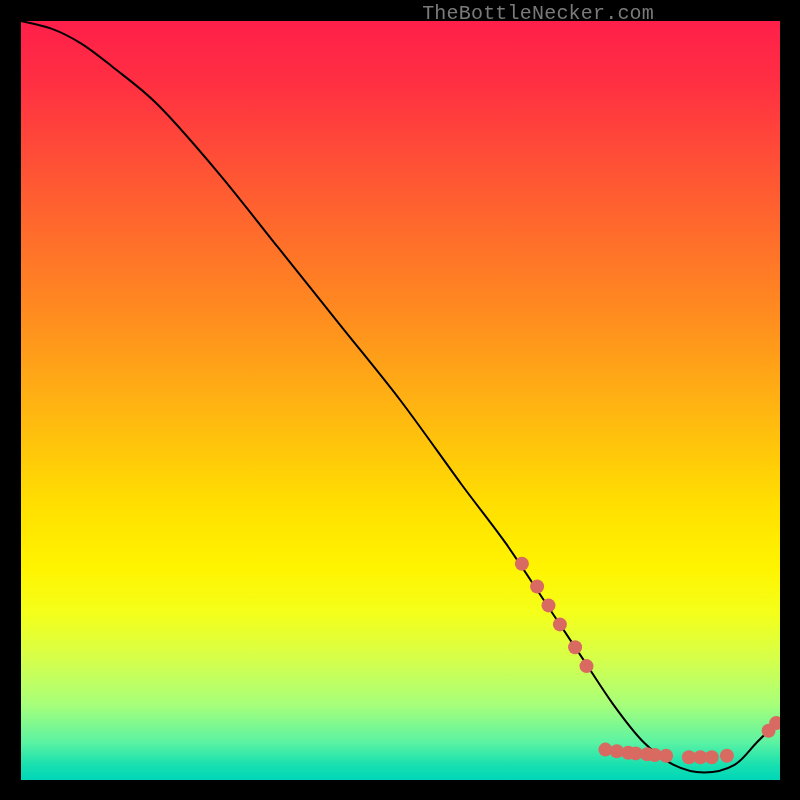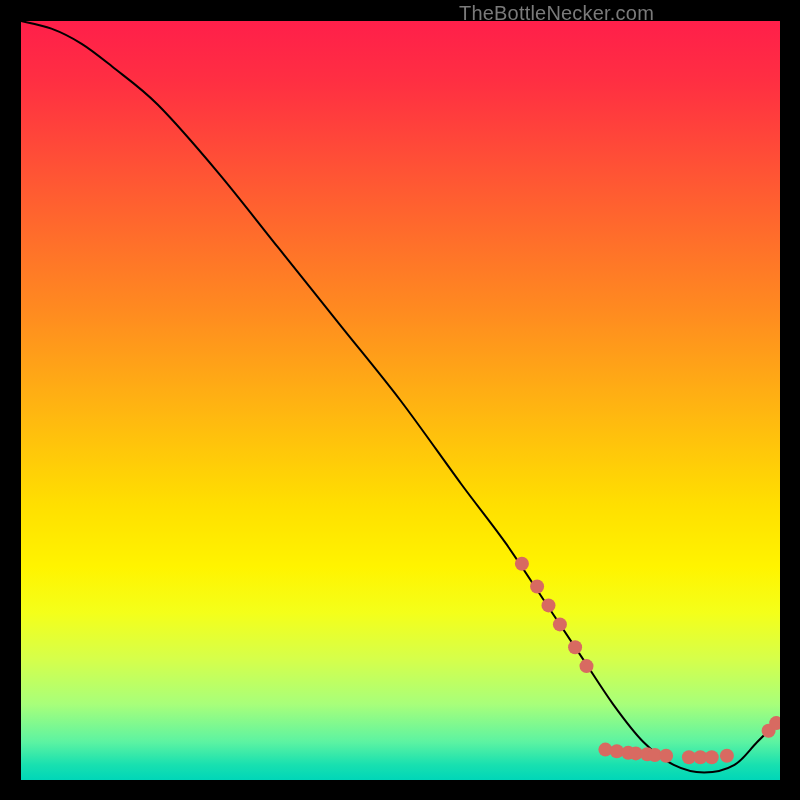--- a/index.html
+++ b/index.html
@@ -8,20 +8,21 @@
     width: 800px;
     height: 800px;
     background: #000;
     font-family: Arial, Helvetica, sans-serif;
     overflow: hidden;
   }
   .stage {
     position: relative;
     width: 676px;
     height: 800px;
+    font-family: Liberation Mono, monospace;
   }
   .plot {
     position: absolute;
     left: 21px;
     top: 21px;
     width: 759px;
     height: 759px;
     overflow: hidden;
   }
   .gradient {

